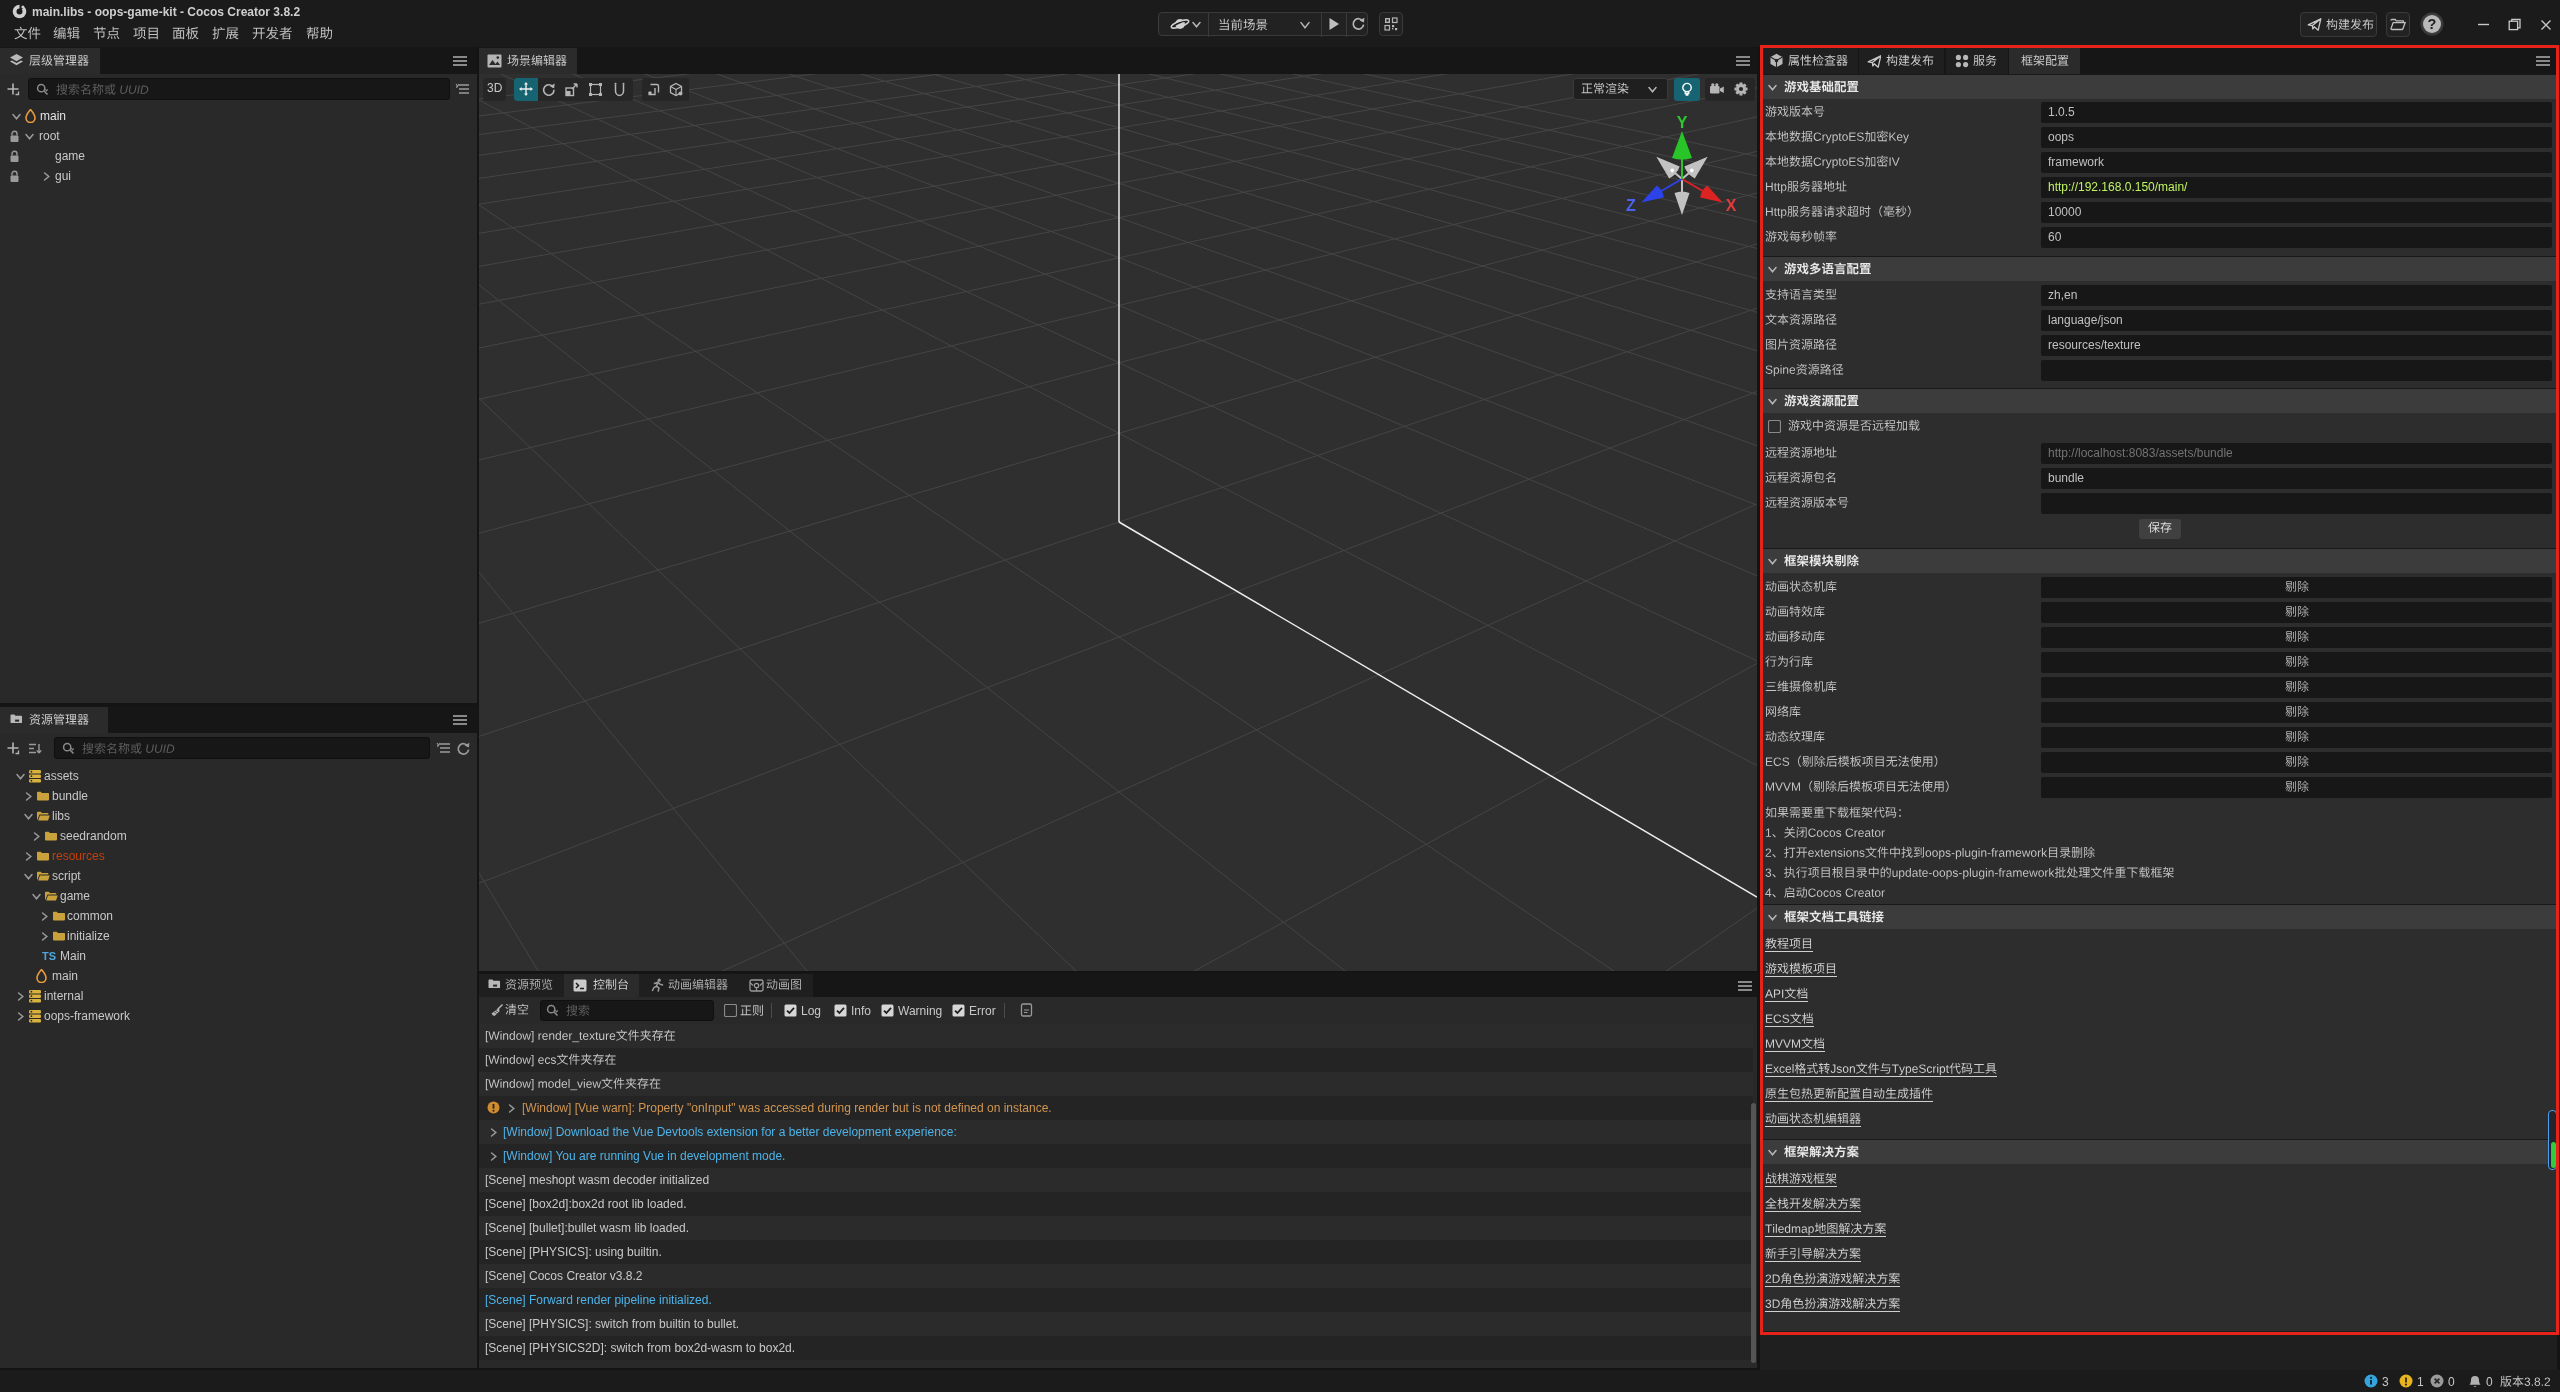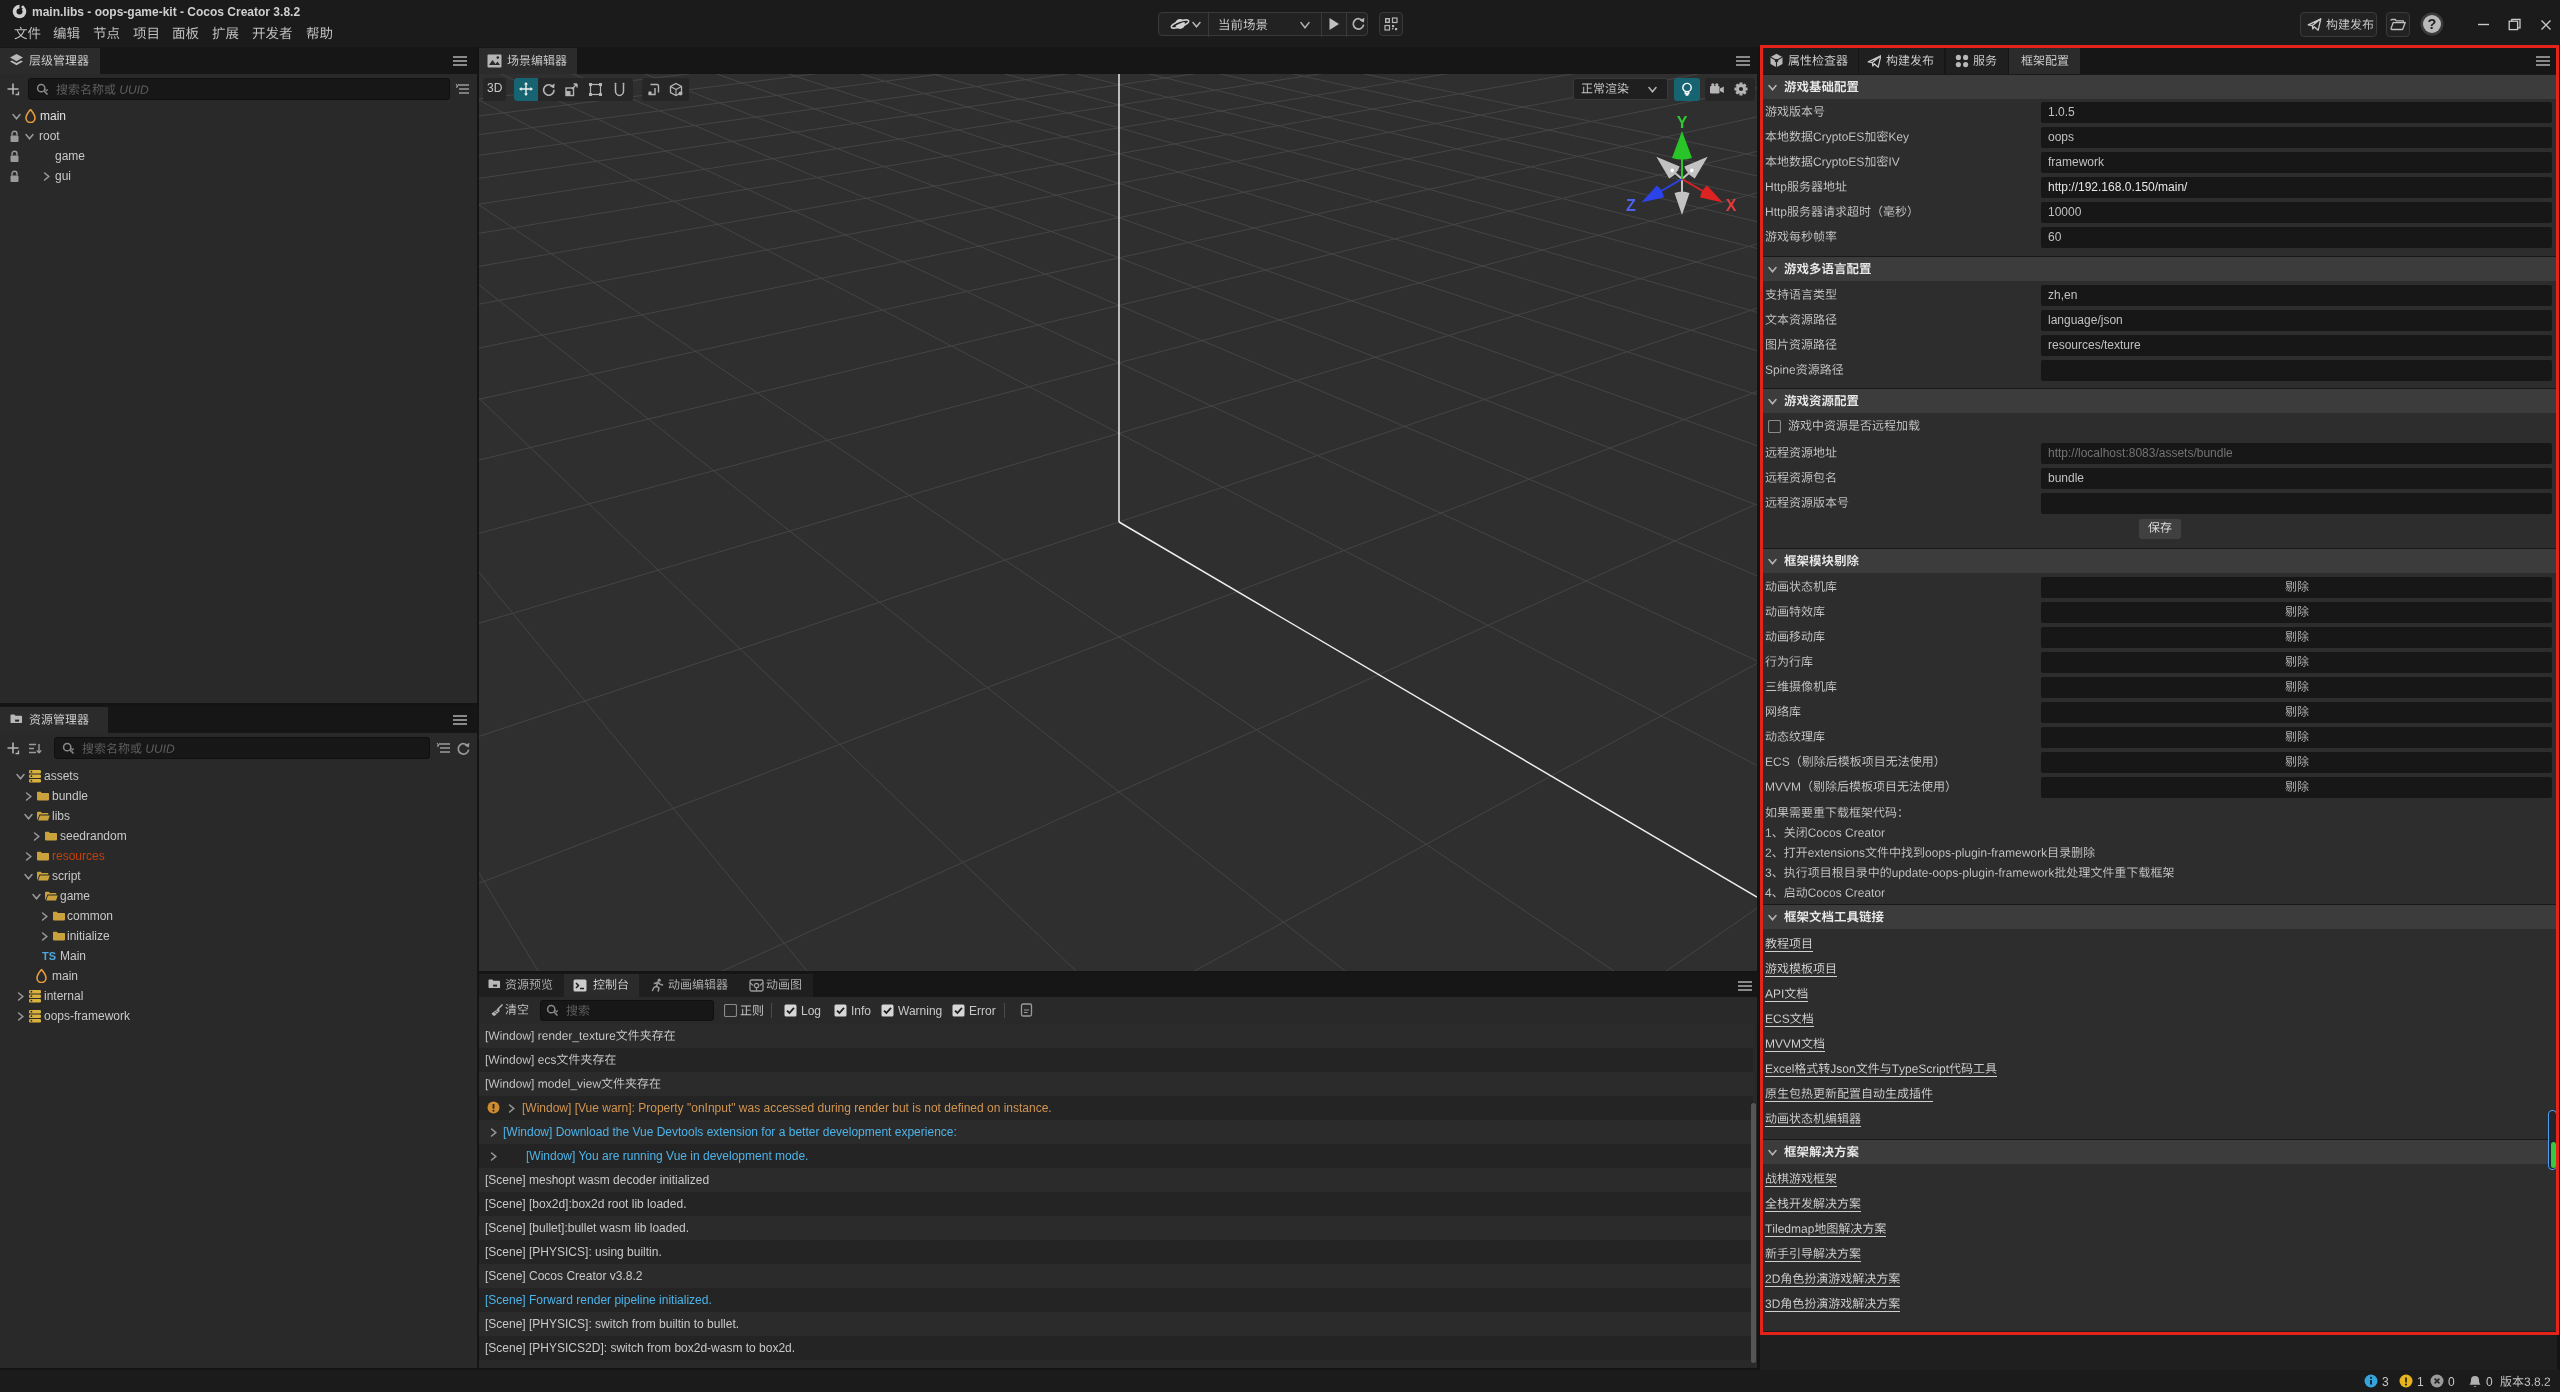--- a/index.html
+++ b/index.html
@@ -957,21 +957,21 @@
 <div class="p" style="left:522px;top:1101px;font:12px 'Liberation Sans';color:#d19552">[Window] [Vue warn]: Property "onInput" was accessed during render but is not defined on instance.</div>
 <div class="p" style="left:479px;top:1120px;width:1274px;height:24px;background:#2b2b2b"></div>
 <svg class="p" style="left:489px;top:1128px;" width="9" height="9" viewBox="0 0 9 9">
     <path d="M2.6 1 L6.8 4.5 L2.6 8.0" fill="none" stroke="#9a9a9a" stroke-width="1.5" stroke-linecap="round"></path>
   </svg>
 <div class="p" style="left:503px;top:1125px;font:12px 'Liberation Sans';color:#4eb3e8">[Window] Download the Vue Devtools extension for a better development experience:</div>
 <div class="p" style="left:479px;top:1144px;width:1274px;height:24px;background:#242424"></div>
 <svg class="p" style="left:489px;top:1152px;" width="9" height="9" viewBox="0 0 9 9">
     <path d="M2.6 1 L6.8 4.5 L2.6 8.0" fill="none" stroke="#9a9a9a" stroke-width="1.5" stroke-linecap="round"></path>
   </svg>
-<div class="p" style="left:526px;top:1149px;font:12px 'Liberation Sans';color:#4eb3e8">[Window] You are running Vue in development mode.</div>
+<div class="p" style="left:503px;top:1149px;font:12px 'Liberation Sans';color:#4eb3e8">[Window] You are running Vue in development mode.</div>
 <div class="p" style="left:479px;top:1168px;width:1274px;height:24px;background:#2b2b2b"></div>
 <div class="p" style="left:485px;top:1173px;font:12px 'Liberation Sans';color:#c9c9c9">[Scene] meshopt wasm decoder initialized</div>
 <div class="p" style="left:479px;top:1192px;width:1274px;height:24px;background:#242424"></div>
 <div class="p" style="left:485px;top:1197px;font:12px 'Liberation Sans';color:#c9c9c9">[Scene] [box2d]:box2d root lib loaded.</div>
 <div class="p" style="left:479px;top:1216px;width:1274px;height:24px;background:#2b2b2b"></div>
 <div class="p" style="left:485px;top:1221px;font:12px 'Liberation Sans';color:#c9c9c9">[Scene] [bullet]:bullet wasm lib loaded.</div>
 <div class="p" style="left:479px;top:1240px;width:1274px;height:24px;background:#242424"></div>
 <div class="p" style="left:485px;top:1245px;font:12px 'Liberation Sans';color:#c9c9c9">[Scene] [PHYSICS]: using builtin.</div>
 <div class="p" style="left:479px;top:1264px;width:1274px;height:24px;background:#2b2b2b"></div>
 <div class="p" style="left:485px;top:1269px;font:12px 'Liberation Sans';color:#c9c9c9">[Scene] Cocos Creator v3.8.2</div>
@@ -1097,21 +1097,21 @@
     <use href="#q66" transform="translate(8.7,10.80) scale(0.00586,-0.00586)"></use>
     <use href="#q66" transform="translate(12.0,10.80) scale(0.00586,-0.00586)"></use>
     <use href="#q103" transform="translate(15.3,10.80) scale(0.00586,-0.00586)"></use>
     <use href="#q81" transform="translate(22.0,10.80) scale(0.01200,-0.01200)"></use>
     <use href="#q82" transform="translate(34.0,10.80) scale(0.01200,-0.01200)"></use>
     <use href="#q29" transform="translate(46.0,10.80) scale(0.01200,-0.01200)"></use>
     <use href="#q98" transform="translate(58.0,10.80) scale(0.01200,-0.01200)"></use>
     <use href="#q112" transform="translate(70.0,10.80) scale(0.01200,-0.01200)"></use>
   </svg>
 <div class="p" style="left:2041px;top:177px;width:511px;height:21px;background:#171717;border-radius:2px"></div>
-<div class="p" style="left:2048px;top:180px;font:12px 'Liberation Sans';color:#e5e5e5">http://192.168.0.150/main/</div>
+<div class="p" style="left:2048px;top:180px;font:12px 'Liberation Sans';color:#bef264">http://192.168.0.150/main/</div>
 <svg class="p" style="left:1765.0px;top:205.0px;" width="157" height="18" fill="#c4c4c4">
     <use href="#q111" transform="translate(0.0,10.80) scale(0.00586,-0.00586)"></use>
     <use href="#q66" transform="translate(8.7,10.80) scale(0.00586,-0.00586)"></use>
     <use href="#q66" transform="translate(12.0,10.80) scale(0.00586,-0.00586)"></use>
     <use href="#q103" transform="translate(15.3,10.80) scale(0.00586,-0.00586)"></use>
     <use href="#q81" transform="translate(22.0,10.80) scale(0.01200,-0.01200)"></use>
     <use href="#q82" transform="translate(34.0,10.80) scale(0.01200,-0.01200)"></use>
     <use href="#q29" transform="translate(46.0,10.80) scale(0.01200,-0.01200)"></use>
     <use href="#q113" transform="translate(58.0,10.80) scale(0.01200,-0.01200)"></use>
     <use href="#q114" transform="translate(70.0,10.80) scale(0.01200,-0.01200)"></use>

